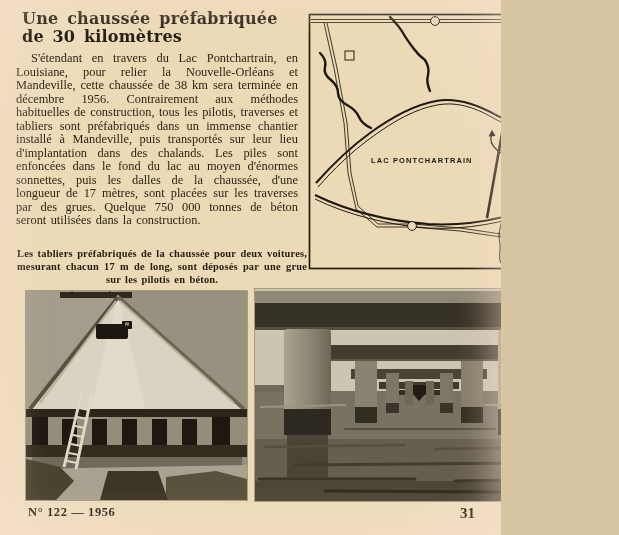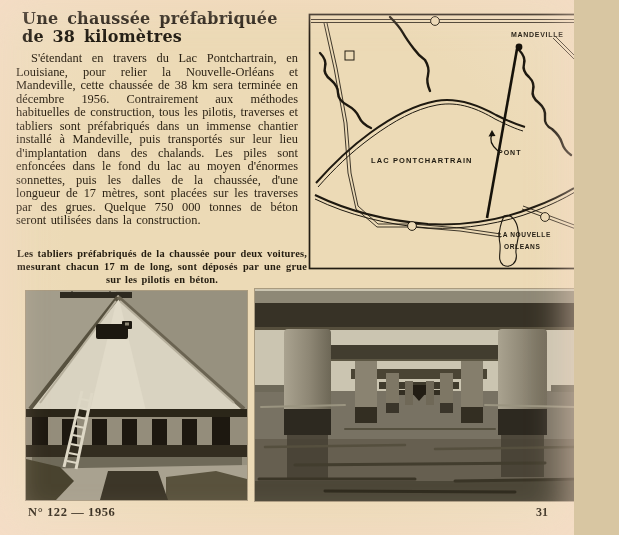--- a/index.html
+++ b/index.html
@@ -1,17 +1,17 @@
 <!DOCTYPE html>
 <html><head>
 <meta charset="utf-8">
 <style>
   html,body{margin:0;padding:0;background:#d8c6a2;}
   .page{
-    position:relative;width:574px;height:535px;overflow:hidden;
+    position:relative;width:501px;height:535px;overflow:hidden;
     background:radial-gradient(ellipse at 52% 45%, #ecdab6 55%, #efdec0 82%, #f3e1c8 100%);
     font-family:"Liberation Serif", serif;color:#261f14;
   }
   .page::after{content:"";position:absolute;inset:0;pointer-events:none;
     box-shadow:inset 0 0 34px 10px rgba(246,216,196,0.55);}
   .abs{position:absolute;}
   .title{
     left:22px;top:10px;width:286px;
     font-family:"DejaVu Serif", serif;font-weight:700;font-size:16px;line-height:18px;
     color:#1f1a11;letter-spacing:.2px;word-spacing:3px;
@@ -29,33 +29,33 @@
     text-align:justify;text-align-last:center;letter-spacing:.2px;word-spacing:1.5px;
   }
   .map-box{left:308px;top:13px;width:270px;height:257px;text-align:right;}
   .photo{outline:1px solid rgba(45,38,26,.35);background:#9a9486;}
   .photo-left{left:26px;top:291px;width:221px;height:209px;}
   .photo-right{left:255px;top:289px;width:329px;height:212px;}
   .footer-issue{
     left:28px;top:505px;font-weight:700;font-size:12.5px;color:#241d10;letter-spacing:.6px;
   }
   .footer-page{
-    right:26px;top:505px;font-weight:700;font-size:12px;color:#241d10;
+    right:26px;top:505px;font-weight:700;font-size:15px;color:#241d10;
   }
   svg text{font-family:"Liberation Sans", sans-serif;fill:#1f1a10;}
   .map-label{font-weight:700;}
 </style>
 </head>
 <body>
 
 <div class="page">
 
   <div class="abs title">
     <div>Une chaussée préfabriquée</div>
-    <div>de 38 kilomètres</div>
+    <div>de 30 kilomètres</div>
   </div>
 
   <div class="abs body-text">
     <p>S'étendant en travers du Lac Pontchartrain, en Louisiane, pour relier la Nouvelle-Orléans et Mandeville, cette chaussée de 38 km sera terminée en décembre 1956. Contrairement aux méthodes habituelles de construction, tous les pilotis, traverses et tabliers sont préfabriqués dans un immense chantier installé à Mandeville, puis transportés sur leur lieu d'implantation dans des chalands. Les piles sont enfoncées dans le fond du lac au moyen d'énormes sonnettes, puis les dalles de la chaussée, d'une longueur de 17 mètres, sont placées sur les traverses par des grues. Quelque 750 000 tonnes de béton seront utilisées dans la construction.</p>
   </div>
 
   <div class="abs caption">Les tabliers préfabriqués de la chaussée pour deux voitures, mesurant chacun 17 m de long, sont déposés par une grue sur les pilotis en béton.</div>
 
   <div class="abs map-box">
     <svg width="270" height="257" viewBox="0 0 270 257">

